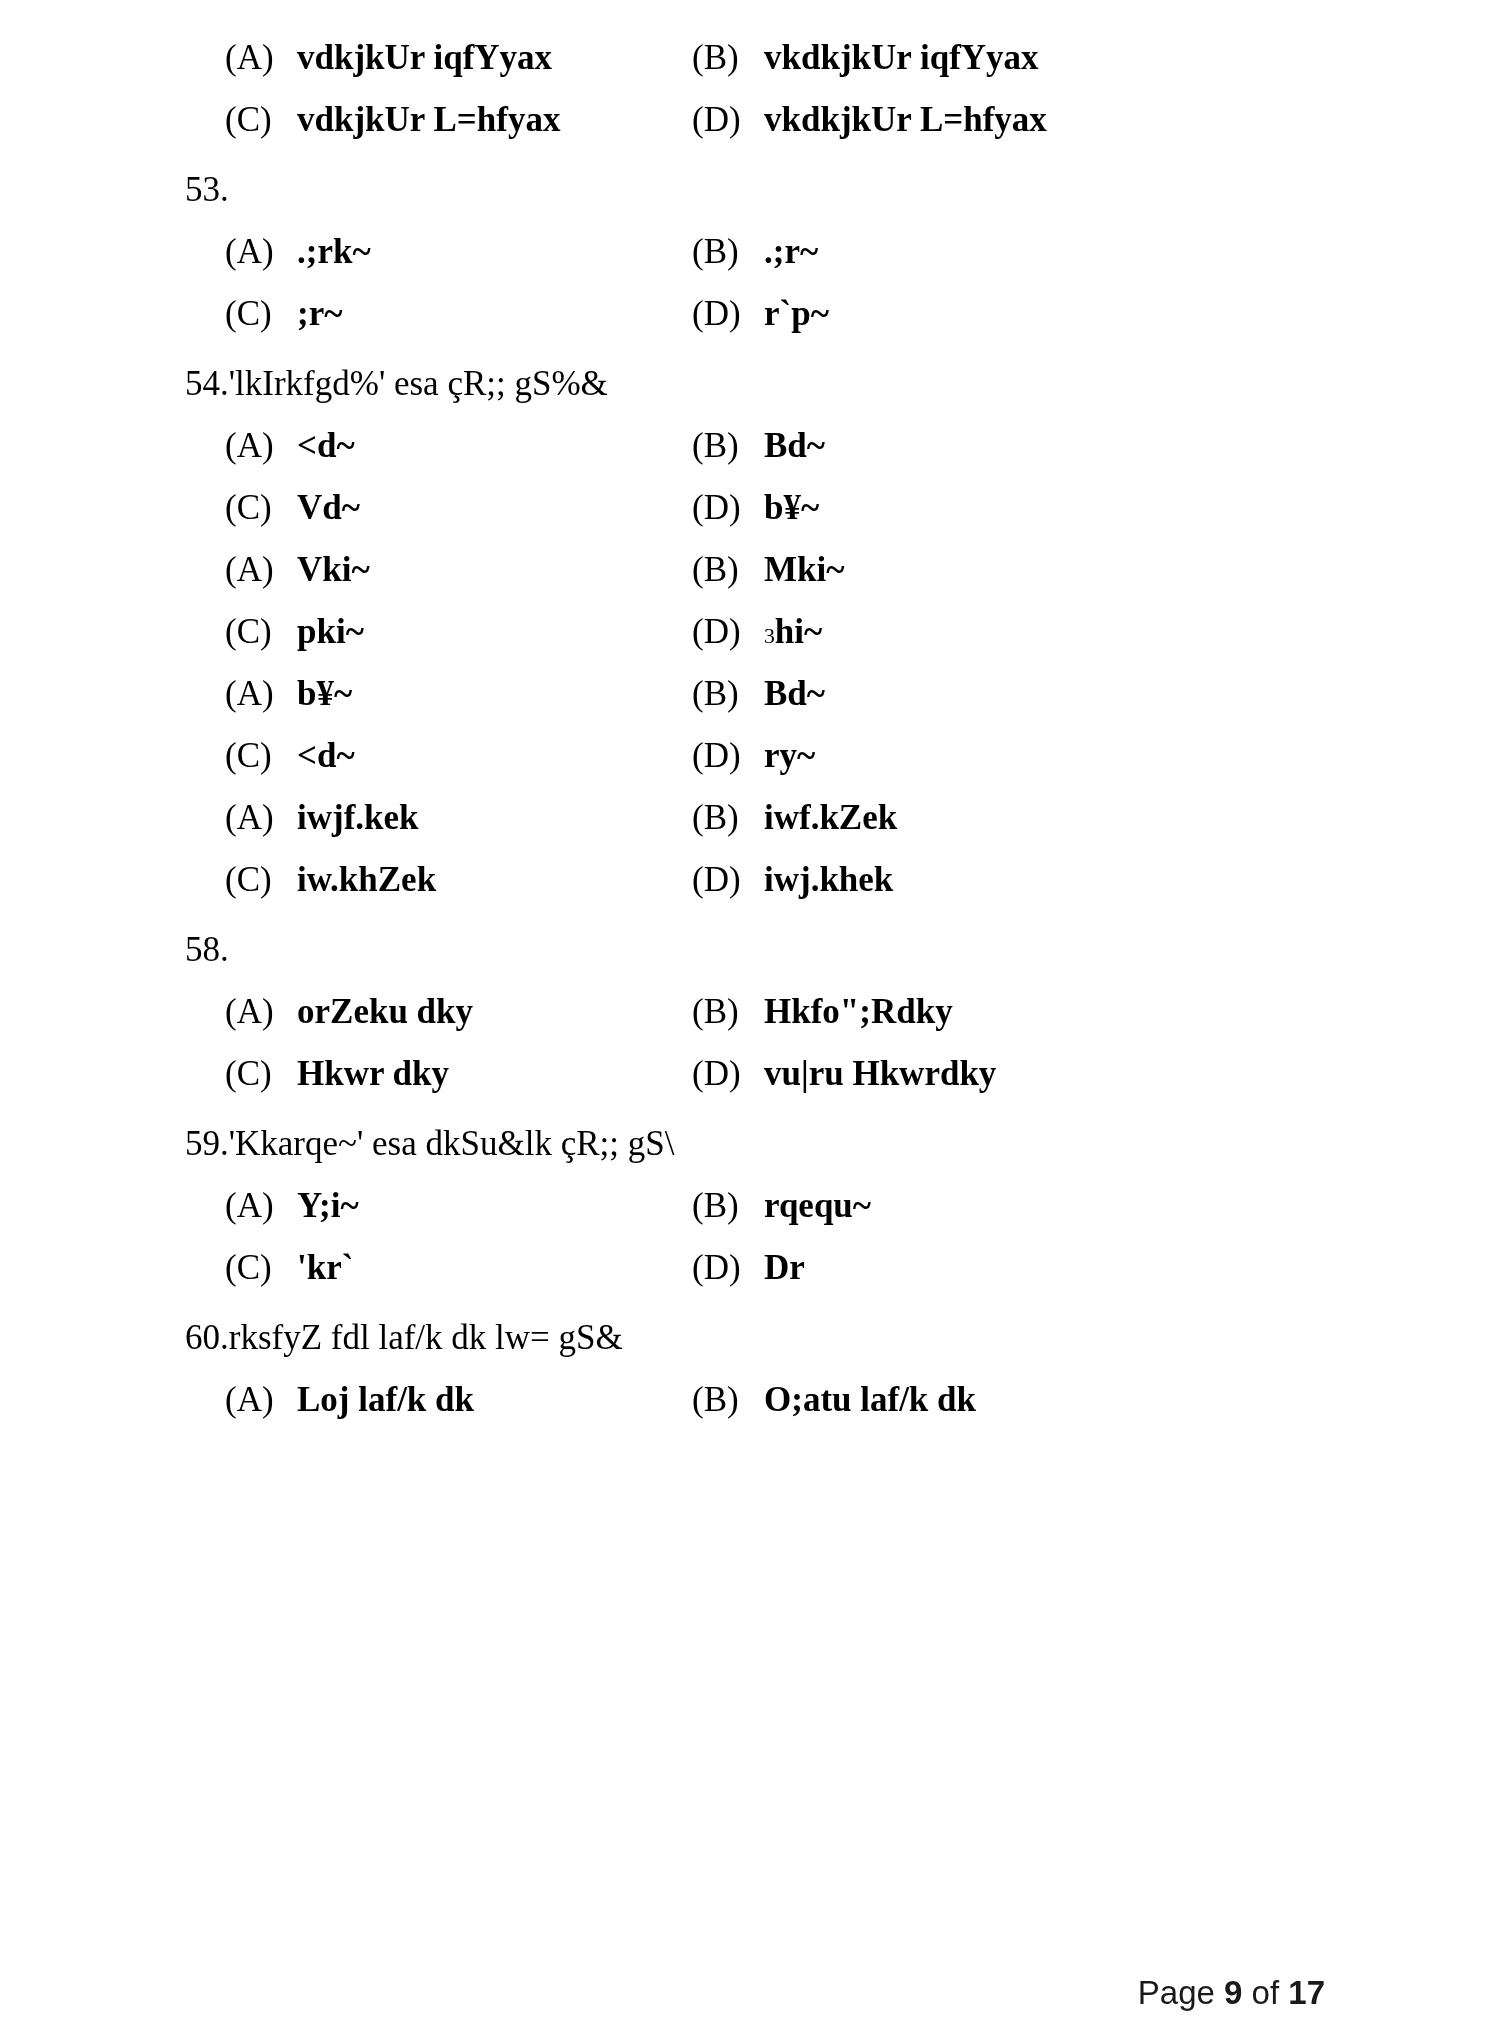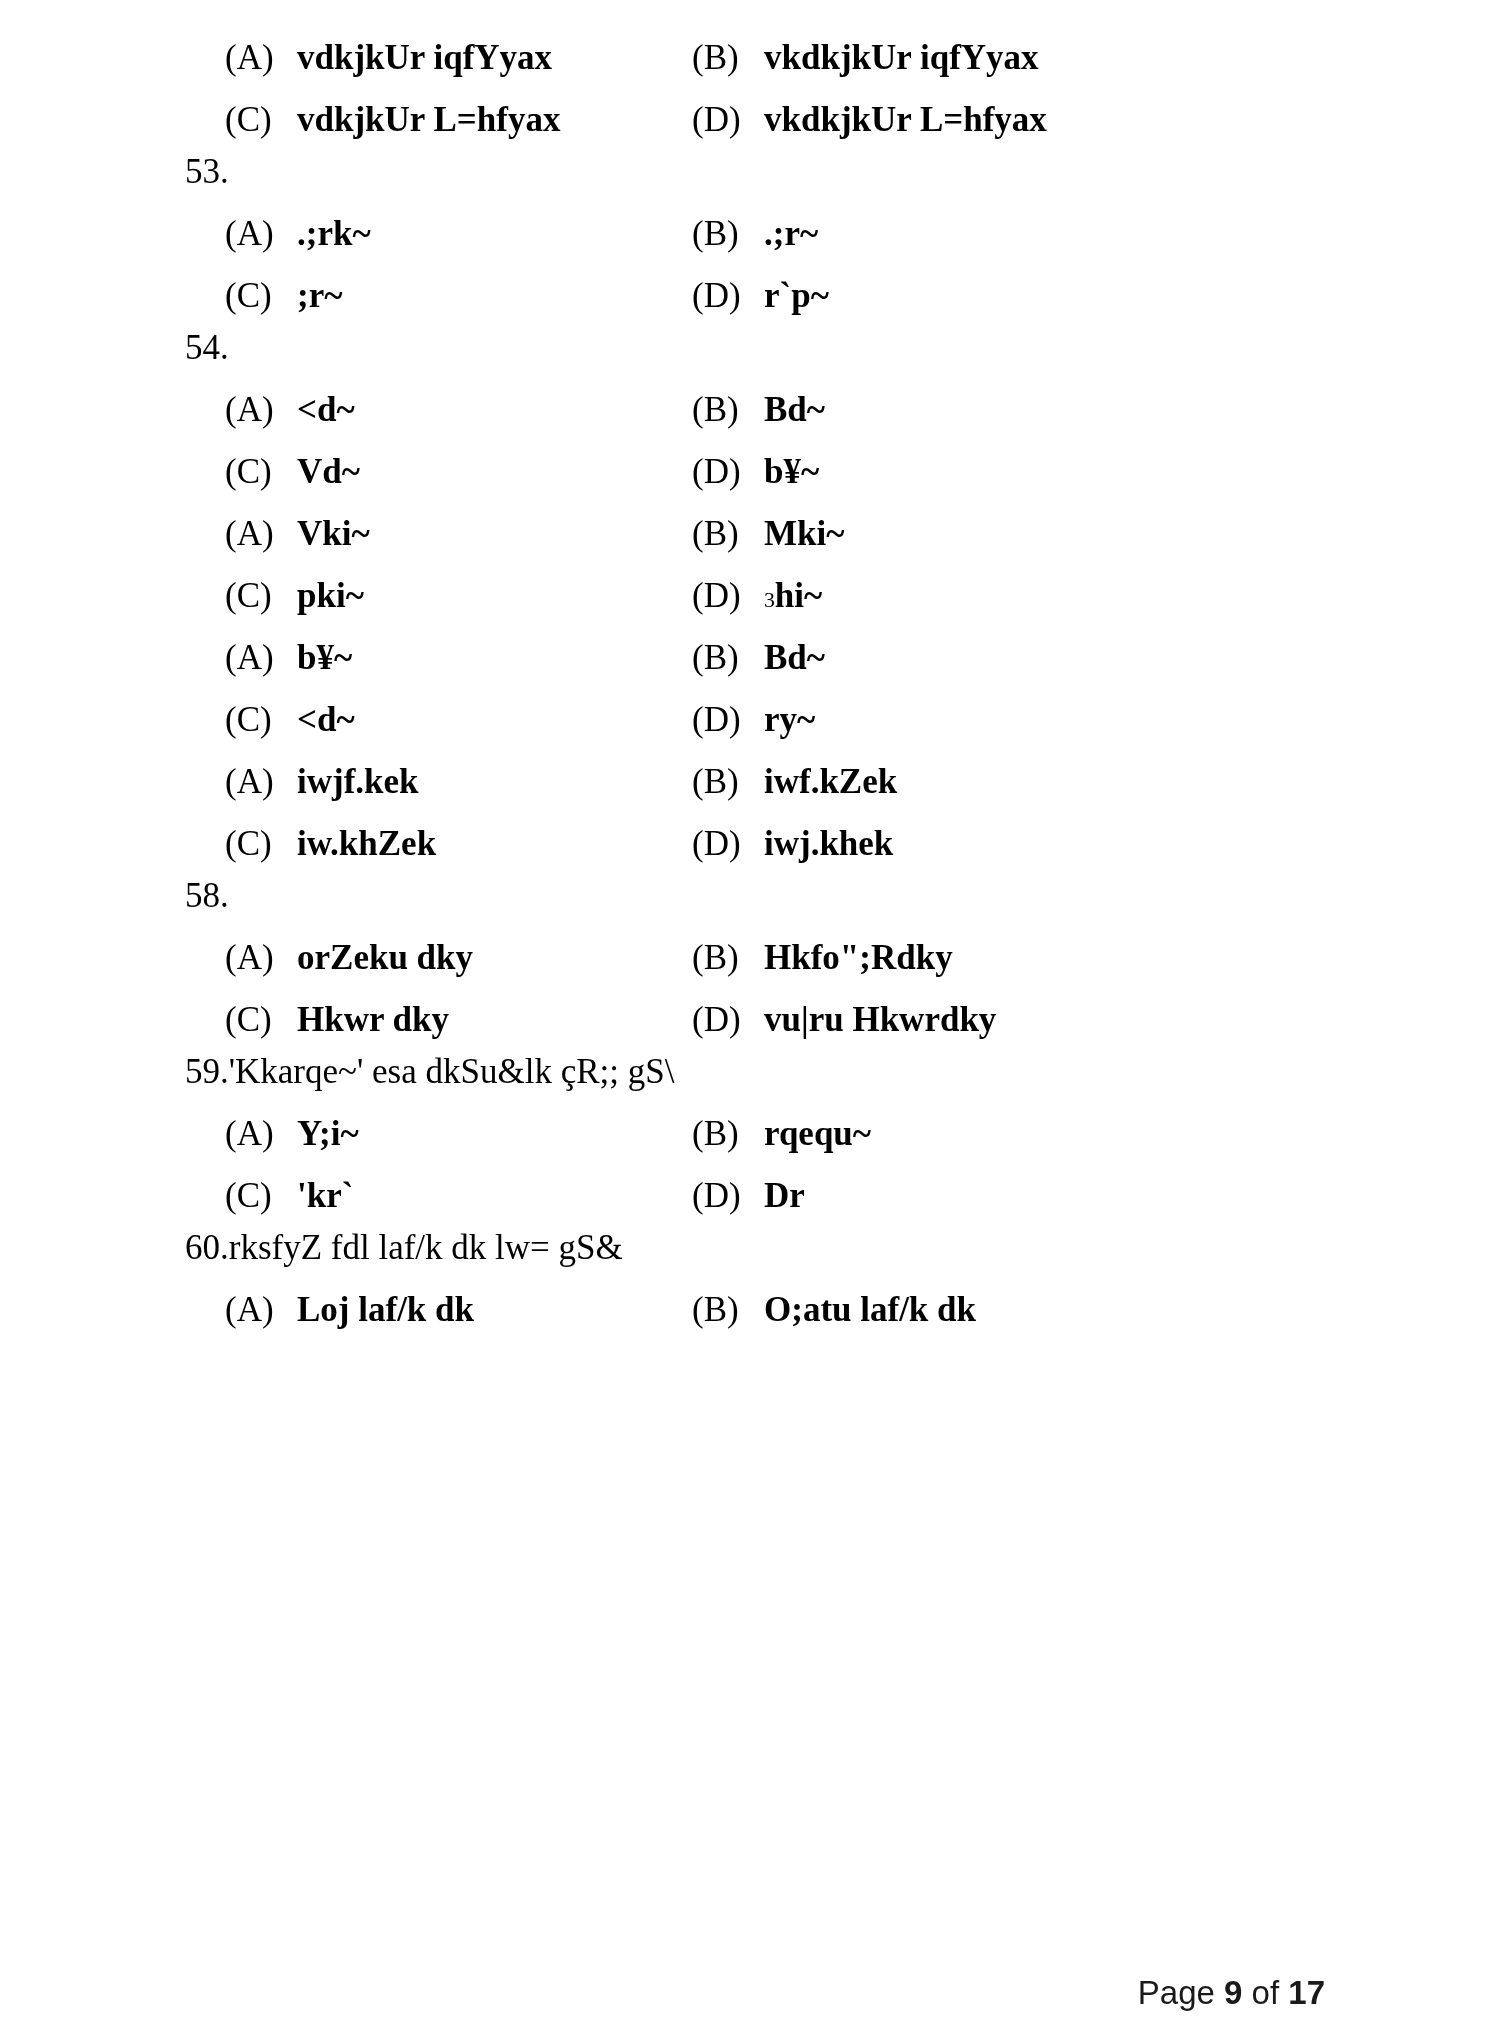--- a/index.html
+++ b/index.html
@@ -17,21 +17,21 @@
   .page {
     position: relative;
     width: 1505px;
     height: 2034px;
     box-sizing: border-box;
     padding: 38px 180px 0 185px;
   }
   .q-row {
     display: flex;
     align-items: baseline;
-    margin-top: 12px;
+    margin-top: 30px;
     margin-bottom: 6px;
   }
   .q-num {
     font-size: 35px;
     white-space: pre;
   }
   .q-text {
     font-size: 35px;
     white-space: pre;
   }
@@ -139,20 +139,21 @@
       <span class="opt-text">;r~</span>
     </div>
     <div class="opt opt-right">
       <span class="opt-label">(D)</span>
       <span class="opt-text">r`p~</span>
     </div>
   </div>
 
   <div class="q-row">
     <span class="q-num">54.</span>
+    <span class="q-text">'lkIrkfgd%' esa çR;; gS%&amp;</span>
   </div>
   <div class="opt-row">
     <div class="opt opt-left">
       <span class="opt-label">(A)</span>
       <span class="opt-text">&lt;d~</span>
     </div>
     <div class="opt opt-right">
       <span class="opt-label">(B)</span>
       <span class="opt-text">Bd~</span>
     </div>

